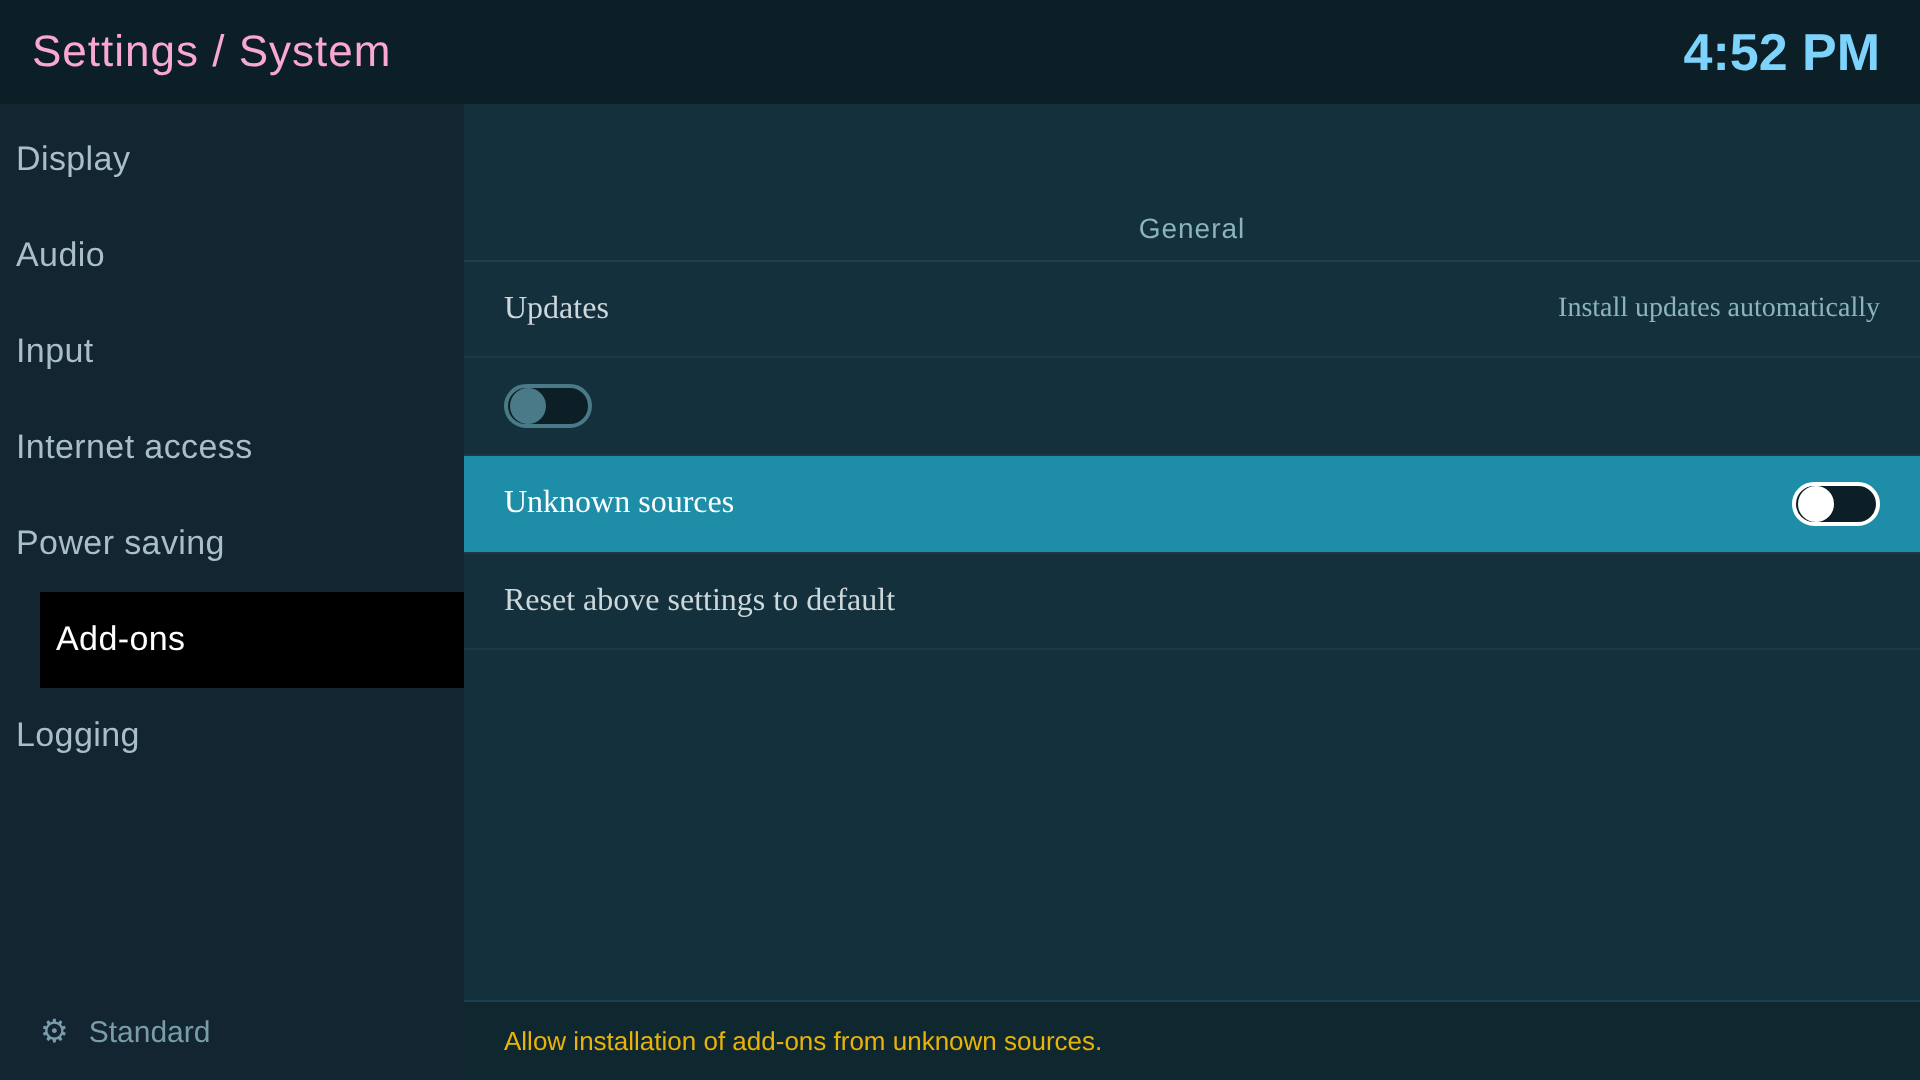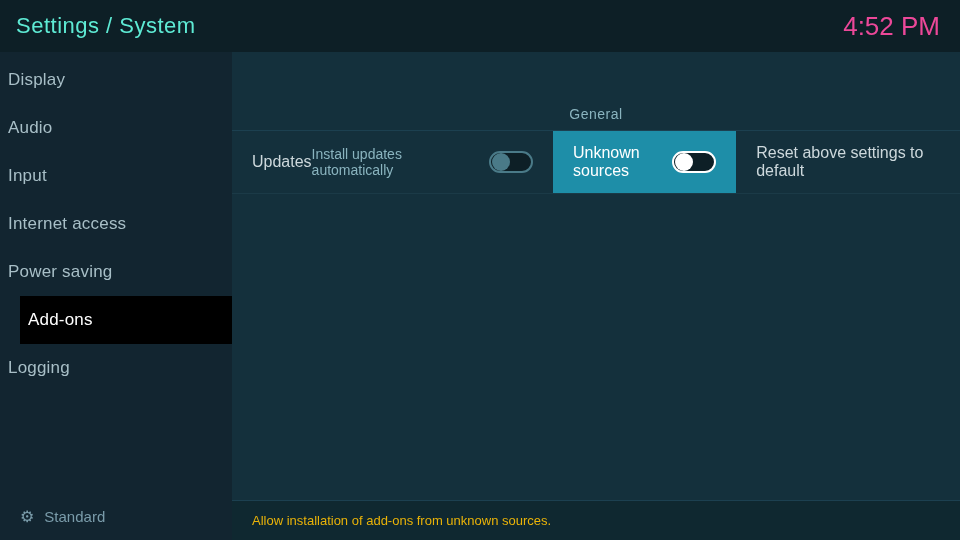--- a/index.html
+++ b/index.html
@@ -20,29 +20,29 @@
       display: flex;
       justify-content: space-between;
       align-items: center;
       padding: 10px 20px 10px 16px;
       background: #0d1f26;
       min-height: 52px;
     }
 
     .header-title {
       font-size: 22px;
-      color: #5eead4;
+      color: #f9a8d4;
       font-weight: 300;
       letter-spacing: 0.5px;
     }
 
     .header-time {
       font-size: 26px;
-      color: #ec4899;
-      font-weight: 400;
+      color: #7dd3fc;
+      font-weight: 700;
     }
 
     
     .main {
       display: flex;
       flex: 1;
       overflow: hidden;
     }
 
     
@@ -104,20 +104,22 @@
       font-size: 14px;
       color: #8ab4bf;
       letter-spacing: 0.5px;
       border-bottom: 1px solid #1c4050;
       margin-top: 44px;
     }
 
     
     .settings-list {
       display: flex;
+      flex-direction: column;
+      font-family: Liberation Serif, serif;
     }
 
     .settings-row {
       display: flex;
       align-items: center;
       justify-content: space-between;
       padding: 13px 20px;
       border-bottom: 1px solid #1b3a47;
       cursor: pointer;
       min-height: 48px;

